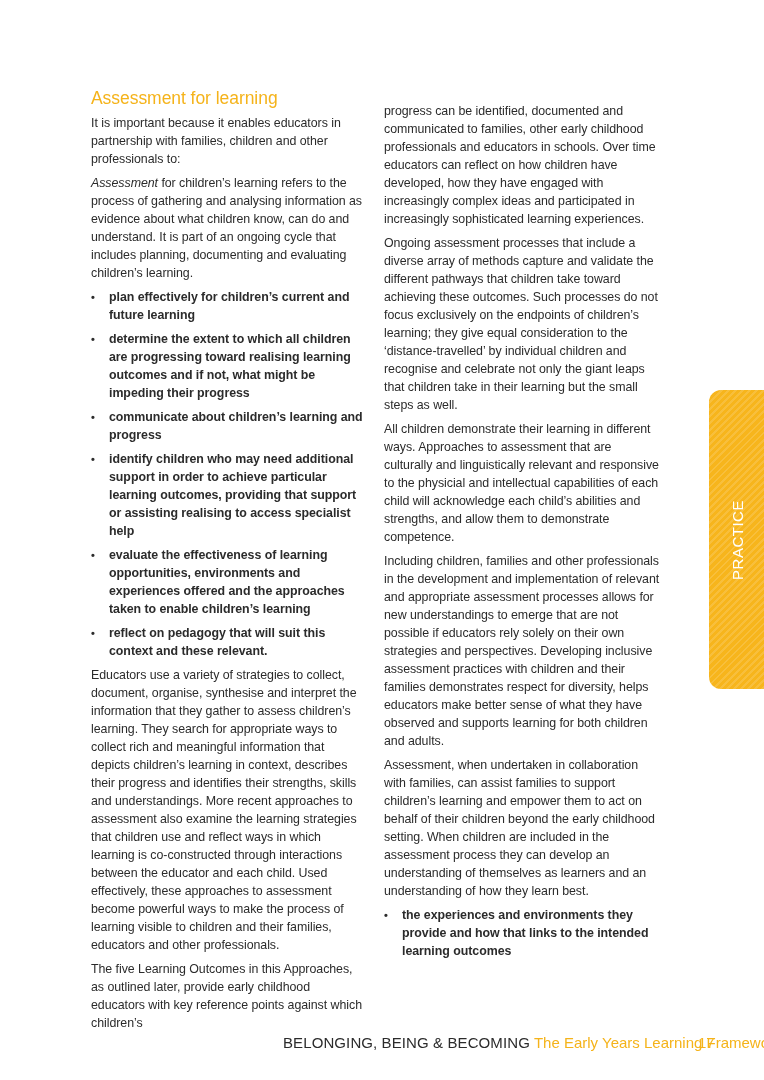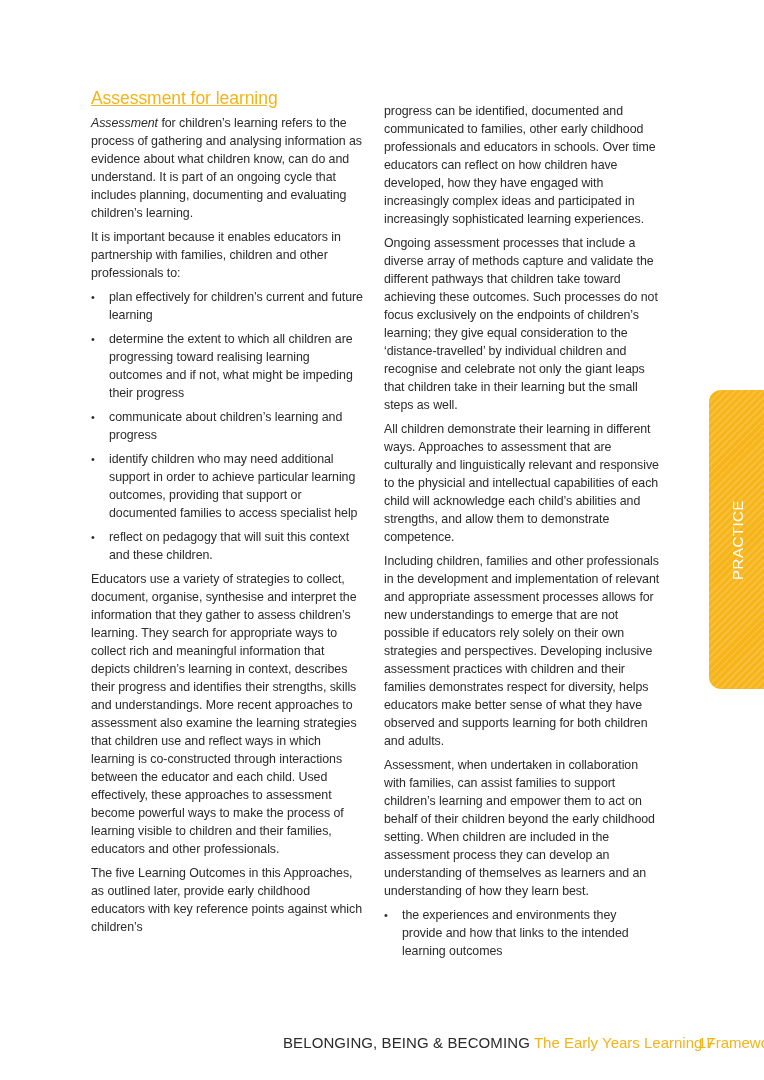--- a/index.html
+++ b/index.html
@@ -4,27 +4,27 @@
 <style>
   html, body { margin: 0; padding: 0; }
   body {
     width: 764px; height: 1080px; background: #ffffff; position: relative; overflow: hidden;
     font-family: "Liberation Sans", sans-serif; color: #2b2b2b;
   }
   .col { position: absolute; top: 86px; font-size: 12.4px; line-height: 18px; letter-spacing: -0.05px; }
   .col-left { left: 91px; width: 272px; }
   .col-right { left: 384px; width: 276px; top: 102px; }
   h2 {
-    margin: 0 0 4px 0; font-weight: normal; font-size: 17.5px; line-height: 24px; color: #f5b31a; text-decoration: underline;
+    margin: 0 0 4px 0; font-weight: normal; font-size: 17.5px; line-height: 24px; color: #f5b31a;
   }
   p { margin: 0 0 6px 0; }
   p.gap { }
   em { font-style: italic; }
   ul { list-style: none; margin: 0 0 6px 0; padding: 0; }
-  ul li { position: relative; padding-left: 18px; margin-bottom: 6px; }
+  ul li { position: relative; padding-left: 18px; margin-bottom: 6px; font-weight: bold; }
   ul li::before { content: "•"; position: absolute; left: 0; top: 0; font-size: 11px; }
   .side-tab {
     position: absolute; left: 709px; top: 390px; width: 55px; height: 299px;
     border-radius: 12px 0 0 12px;
     background-color: #f7b51c;
     background-image: repeating-linear-gradient(135deg, rgba(255,255,255,0.0) 0px, rgba(255,255,255,0.0) 3px, rgba(255,255,255,0.14) 3px, rgba(255,255,255,0.14) 5px);
   }
   .side-tab-label {
     position: absolute; left: 50%; top: 50%;
     transform: translate(-50%, -50%) rotate(-90deg);
@@ -35,28 +35,29 @@
   }
   .footer .book { color: #2b2b2b; letter-spacing: 0.1px; }
   .footer .sub { color: #f5b31a; margin-left: 4px; }
   .footer .page { color: #f5b31a; position: absolute; left: 415px; }
 </style>
 </head>
 <body>
 
 <div class="col col-left">
   <h2>Assessment for learning</h2>
+  <p>It is important because it enables educators in partnership with families, children and other professionals to:</p>
   <p><em>Assessment</em><span> for children’s learning refers to the process of gathering and analysing information as evidence about what children know, can do and understand. It is part of an ongoing cycle that includes planning, documenting and evaluating children’s learning.</span></p>
-  <p>It is important because it enables educators in partnership with families, children and other professionals to:</p>
   <ul>
     <li>plan effectively for children’s current and future learning</li>
     <li>determine the extent to which all children are progressing toward realising learning outcomes and if not, what might be impeding their progress</li>
     <li>communicate about children’s learning and progress</li>
-    <li>identify children who may need additional support in order to achieve particular learning outcomes, providing that support or documented families to access specialist help</li>
-    <li>reflect on pedagogy that will suit this context and these children.</li>
+    <li>identify children who may need additional support in order to achieve particular learning outcomes, providing that support or assisting realising to access specialist help</li>
+    <li>evaluate the effectiveness of learning opportunities, environments and experiences offered and the approaches taken to enable children’s learning</li>
+    <li>reflect on pedagogy that will suit this context and these relevant.</li>
   </ul>
   <p class="gap">Educators use a variety of strategies to collect, document, organise, synthesise and interpret the information that they gather to assess children’s learning. They search for appropriate ways to collect rich and meaningful information that depicts children’s learning in context, describes their progress and identifies their strengths, skills and understandings. More recent approaches to assessment also examine the learning strategies that children use and reflect ways in which learning is co-constructed through interactions between the educator and each child. Used effectively, these approaches to assessment become powerful ways to make the process of learning visible to children and their families, educators and other professionals.</p>
   <p>The five Learning Outcomes in this Approaches, as outlined later, provide early childhood educators with key reference points against which children’s</p>
 </div>
 
 <div class="col col-right">
   <p>progress can be identified, documented and communicated to families, other early childhood professionals and educators in schools. Over time educators can reflect on how children have developed, how they have engaged with increasingly complex ideas and participated in increasingly sophisticated learning experiences.</p>
   <p>Ongoing assessment processes that include a diverse array of methods capture and validate the different pathways that children take toward achieving these outcomes. Such processes do not focus exclusively on the endpoints of children’s learning; they give equal consideration to the ‘distance-travelled’ by individual children and recognise and celebrate not only the giant leaps that children take in their learning but the small steps as well.</p>
   <p>All children demonstrate their learning in different ways.  Approaches to assessment that are culturally and linguistically relevant and responsive to the physicial and intellectual capabilities of each child will acknowledge each child’s abilities and strengths, and allow them to demonstrate competence.</p>
   <p>Including children, families and other professionals in the development and implementation of relevant and appropriate assessment processes allows for new understandings to emerge that are not possible if educators rely solely on their own strategies and perspectives. Developing inclusive assessment practices with children and their families demonstrates respect for diversity, helps educators make better sense of what they have observed and supports learning for both children and adults.</p>

